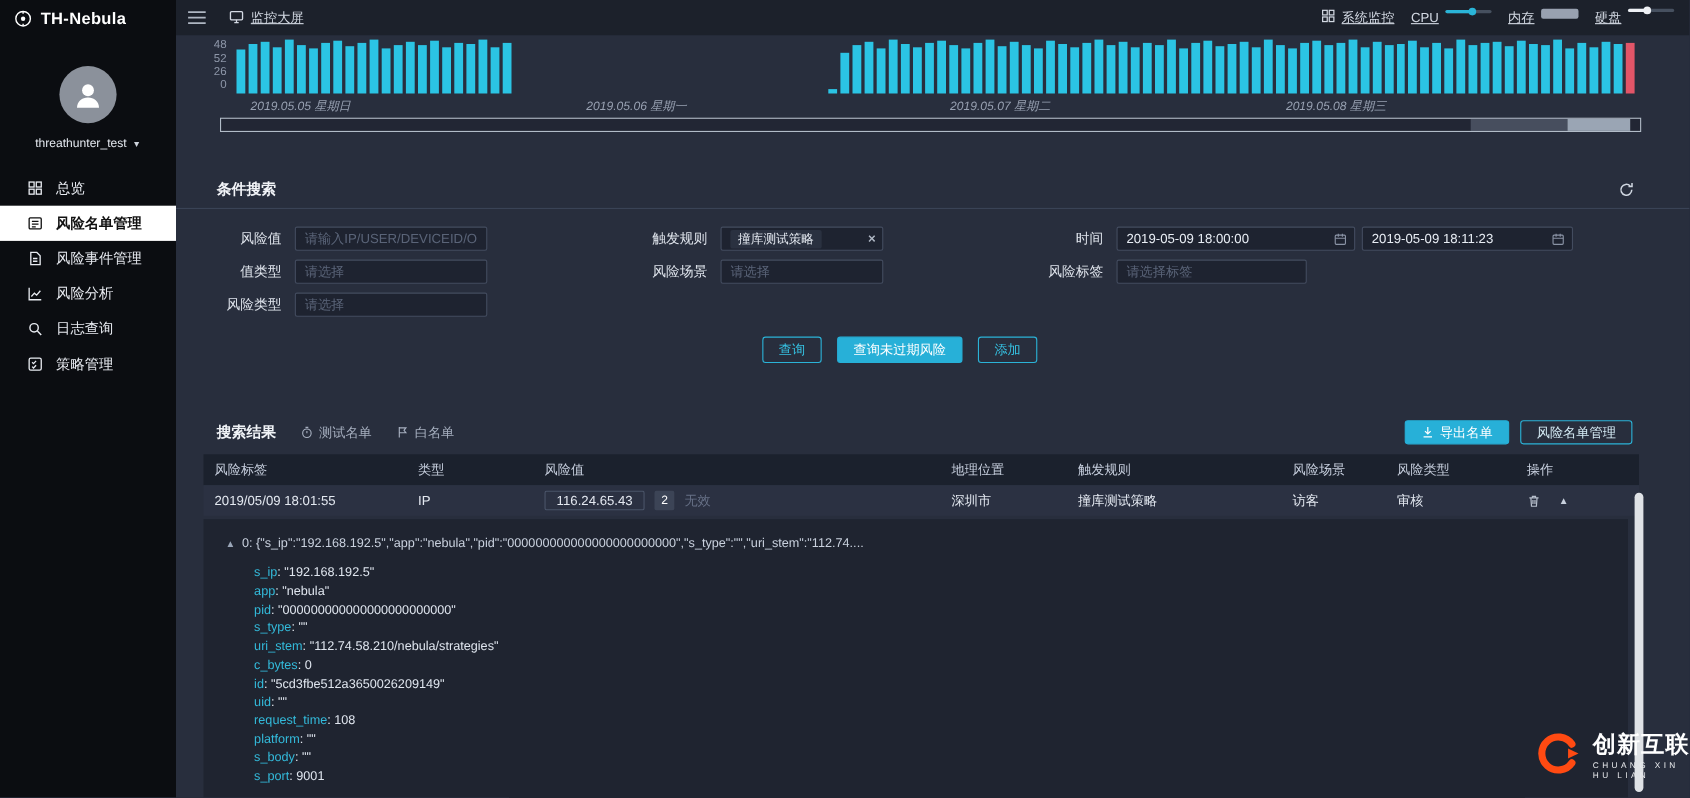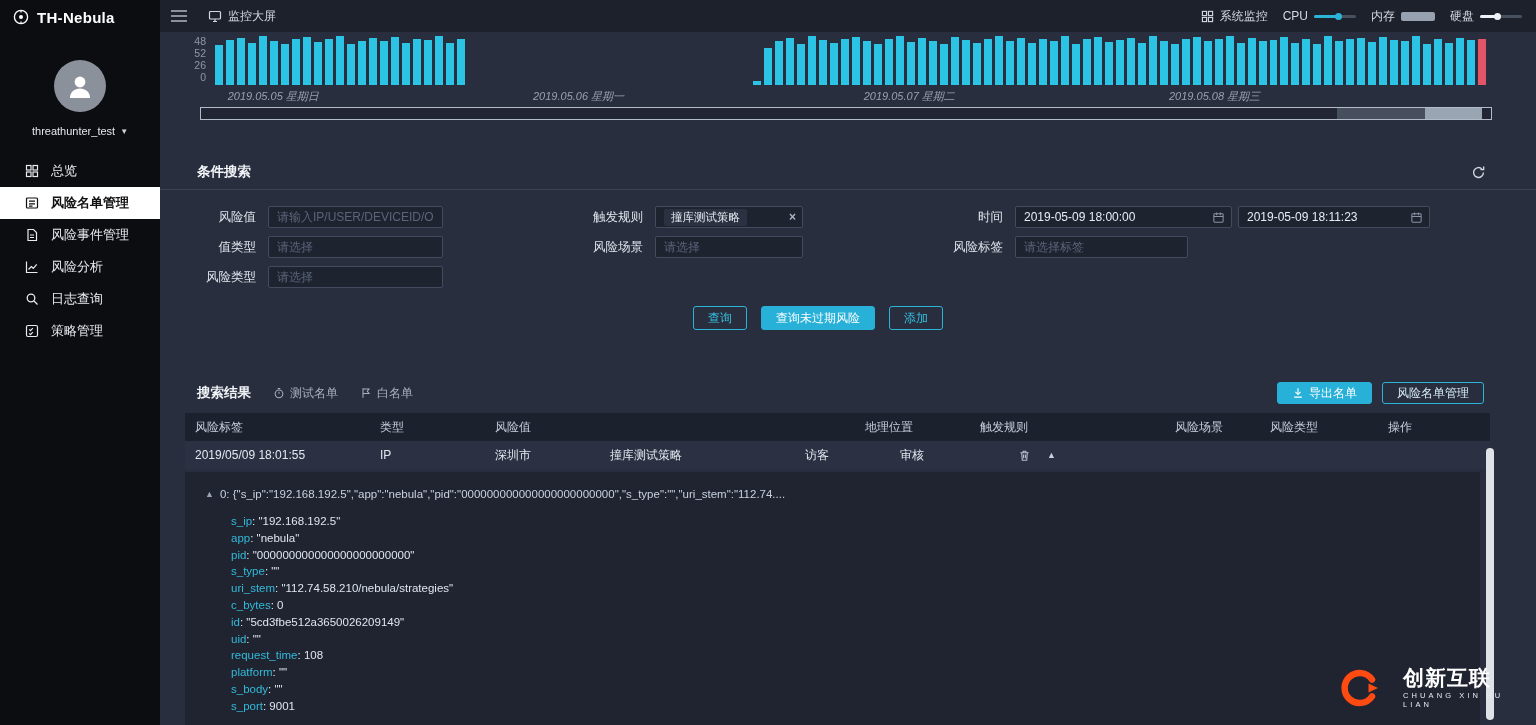--- a/index.html
+++ b/index.html
@@ -16,21 +16,21 @@
   .user-name { margin-top:13px; font-size:11px; color:#e3e7ee; display:flex; justify-content:center; align-items:center; gap:5px; }
   .caret { font-size:8px; color:#cfd4dd; }
   .menu { margin-top:18px; }
   .menu-item { height:32px; display:flex; align-items:center; gap:12px; padding-left:25px; font-size:13px; color:#e8ebf1; cursor:pointer; }
   .menu-item.active { background:#ffffff; color:#111; font-weight:bold; }
   .mi-icon, .mi-icon svg { width:14px; height:14px; }
 
   
   .topbar { position:absolute; left:160px; top:0; width:1376px; height:32px; background:#1c212b; display:flex; align-items:center; font-size:12px; color:#d3d9e3; padding:0 14px 0 10px; z-index:5; }
   .tb-left { display:flex; align-items:center; gap:20px; }
-  .tb-item { display:flex; align-items:center; gap:6px; white-space:nowrap; }
+  .tb-item { display:flex; align-items:flex-start; gap:6px; white-space:nowrap;text-decoration:underline; }
   .tb-right { margin-left:auto; display:flex; align-items:center; gap:15px; }
   .gauge { width:42px; height:3px; background:#46505f; border-radius:2px; position:relative; }
   .gauge .fill { position:absolute; left:0; top:0; bottom:0; border-radius:2px; }
   .gauge-mem { width:34px; height:9px; background:#98a1b0; border-radius:2px; }
   .dot { position:absolute; top:-2px; width:7px; height:7px; border-radius:50%; }
 
   
   .main { position:absolute; left:160px; top:32px; width:1376px; height:693px; background:#282e3d; }
 
   
@@ -89,21 +89,21 @@
   .detail { position:absolute; top:440px; left:25px; right:56px; bottom:0; background:#1f2430; overflow:hidden; }
   .detail-summary { padding:16px 20px 0 20px; font-size:11.5px; color:#c9d1de; display:flex; align-items:flex-start; gap:6px; }
   .sum-caret { font-size:9px; color:#9aa6b8; margin-top:1px; }
   .detail-fields { margin-top:13px; padding-left:46px; font-size:11.5px; }
   .detail-line { line-height:16.8px; white-space:nowrap; }
   .dkey { color:#33bada; }
   .dval { color:#dfe5ee; }
 
   
   .vscroll { position:absolute; left:1486px; top:448px; width:8px; height:272px; background:#dfe2e6; border-radius:4px; z-index:20; cursor:pointer; }
-  .watermark { position:absolute; left:1341px; top:666px; display:flex; align-items:center; gap:24px; z-index:30; }
+  .watermark { position:absolute; left:1398px; top:666px; display:flex; gap:12px; z-index:30; }
   .wm-name { font-size:21px; font-weight:bold; color:#fff; letter-spacing:1px; line-height:1.1; }
   .wm-sub { font-size:7.5px; letter-spacing:3.1px; color:#e8eaed; margin-top:2px; }
 </style>
 </head>
 <body>
 
 <aside class="sidebar">
   <div class="logo-row">
     <span>
       <svg width="16" height="16" viewBox="0 0 16 16" fill="none" stroke="#fff" stroke-width="1.3">
@@ -487,20 +487,25 @@
       <span class="cell c3">风险值</span>
       <span class="cell c4">地理位置</span>
       <span class="cell c5">触发规则</span>
       <span class="cell c6">风险场景</span>
       <span class="cell c7">风险类型</span>
       <span class="cell c8">操作</span>
     </div>
     <div class="trow tbody-row">
       <span class="cell c1">2019/05/09 18:01:55</span>
       <span class="cell c2">IP</span>
+      <span class="cell c3">
+        <span class="rv-box">116.24.65.43</span>
+        <span class="rv-badge">2</span>
+        <span class="rv-status">无效</span>
+      </span>
       <span class="cell c4">深圳市</span>
       <span class="cell c5">撞库测试策略</span>
       <span class="cell c6">访客</span>
       <span class="cell c7">审核</span>
       <span class="cell c8">
         <span class="op-icon">
           <svg width="13" height="13" viewBox="0 0 14 14" fill="none" stroke="currentColor" stroke-width="1.2">
               <path d="M2.5 4h9M5.5 4V2.4h3V4M4 4l.6 8.1h4.8L10 4M6 6v4M8 6v4"></path>
             </svg>
         </span>

